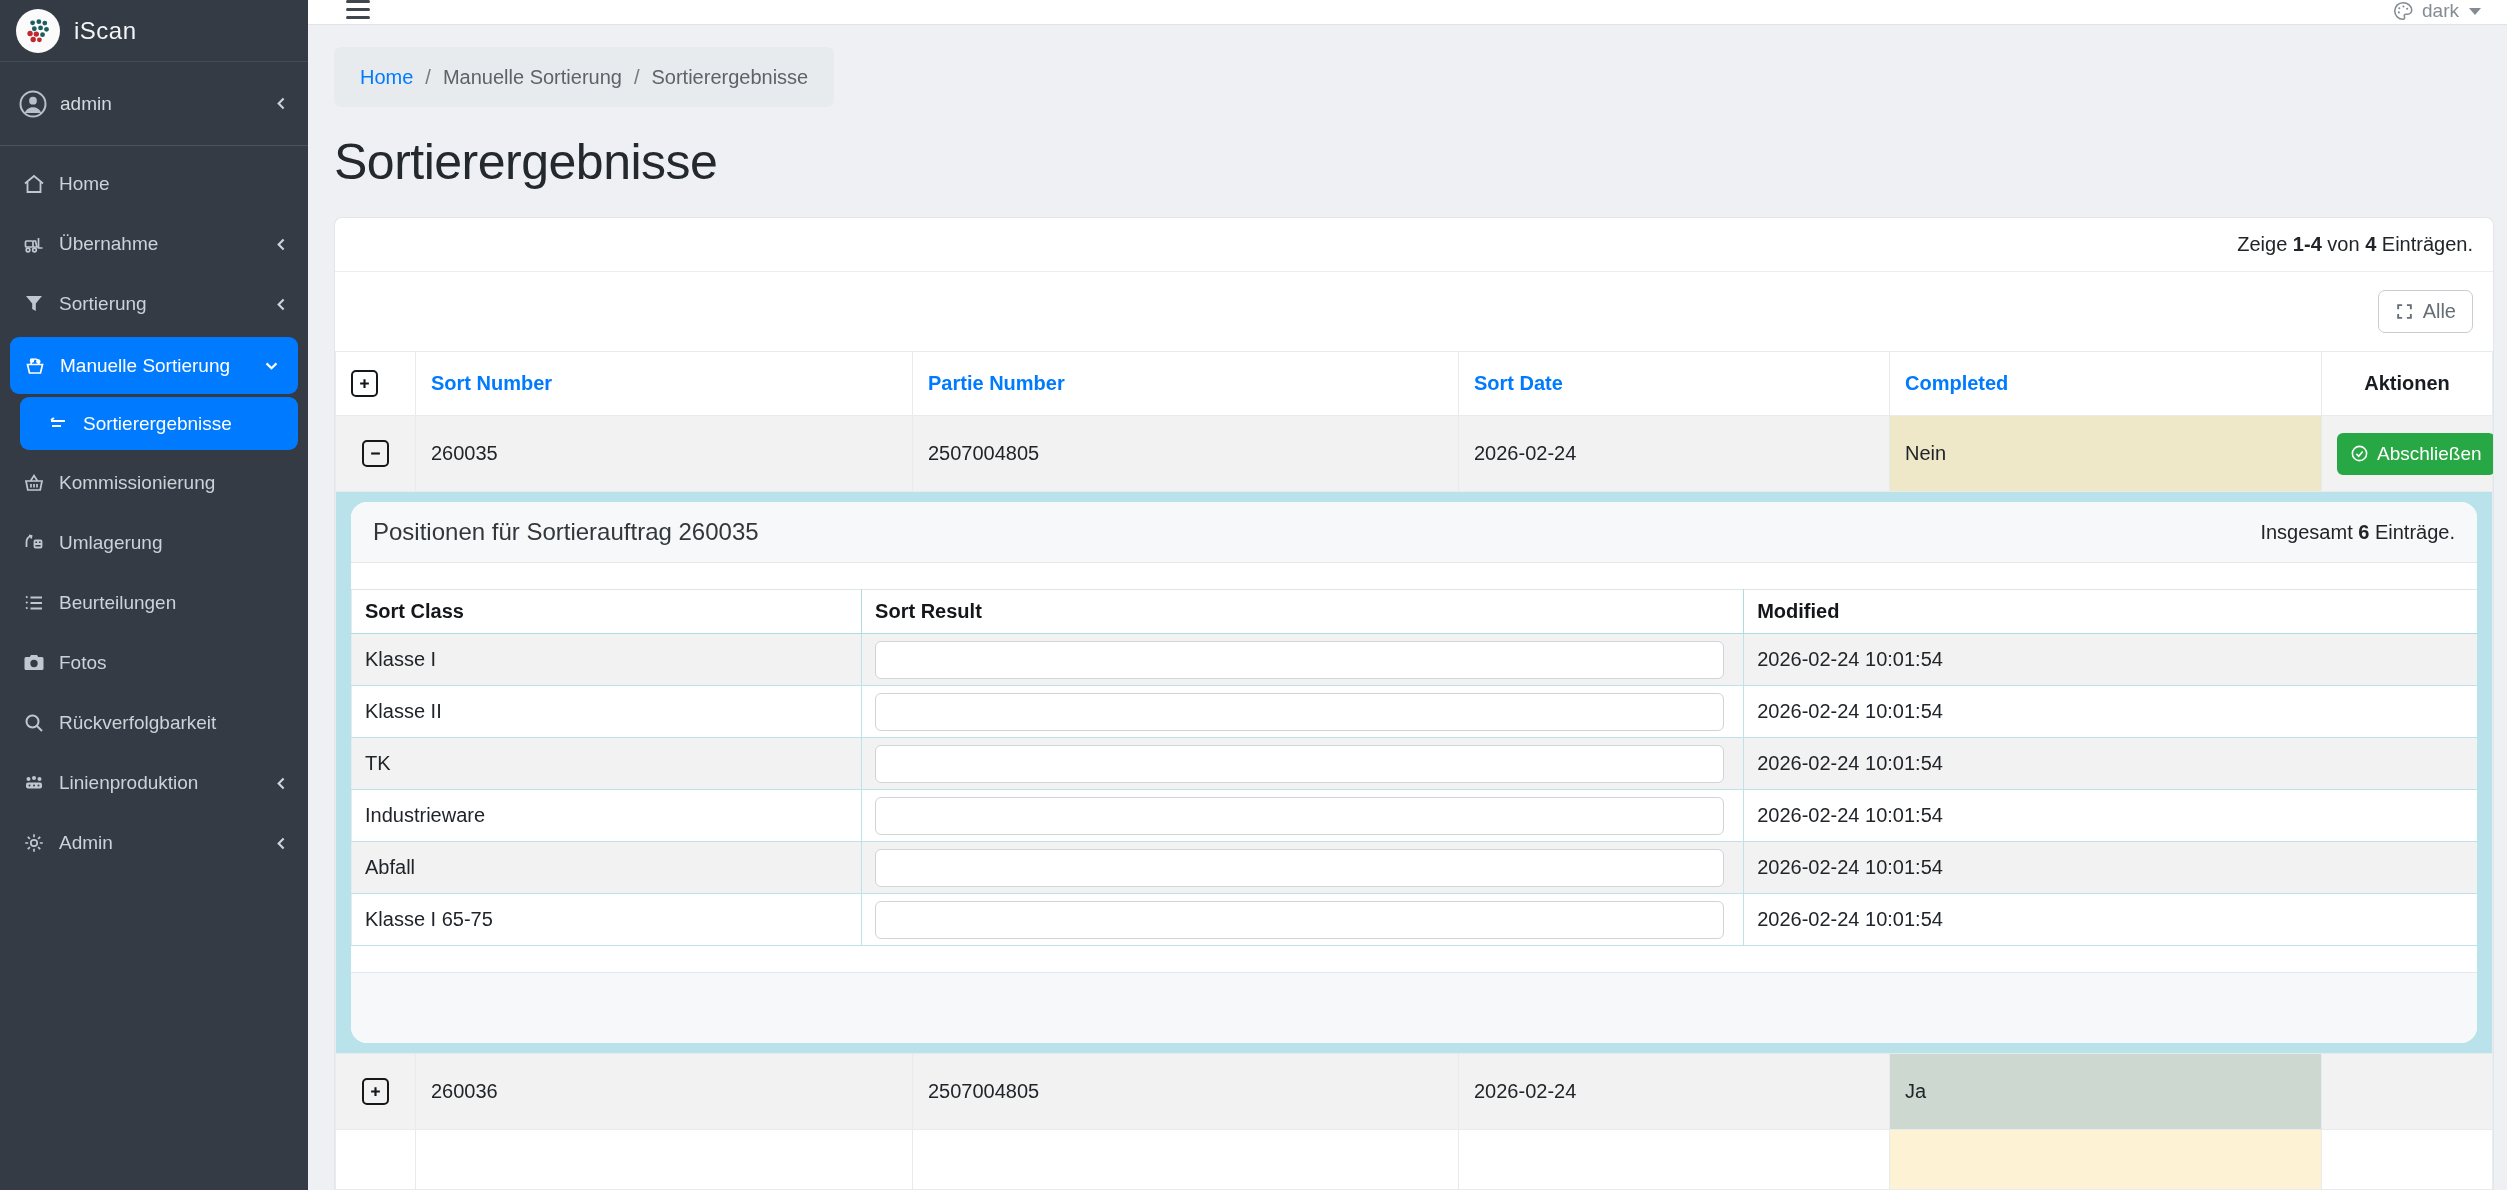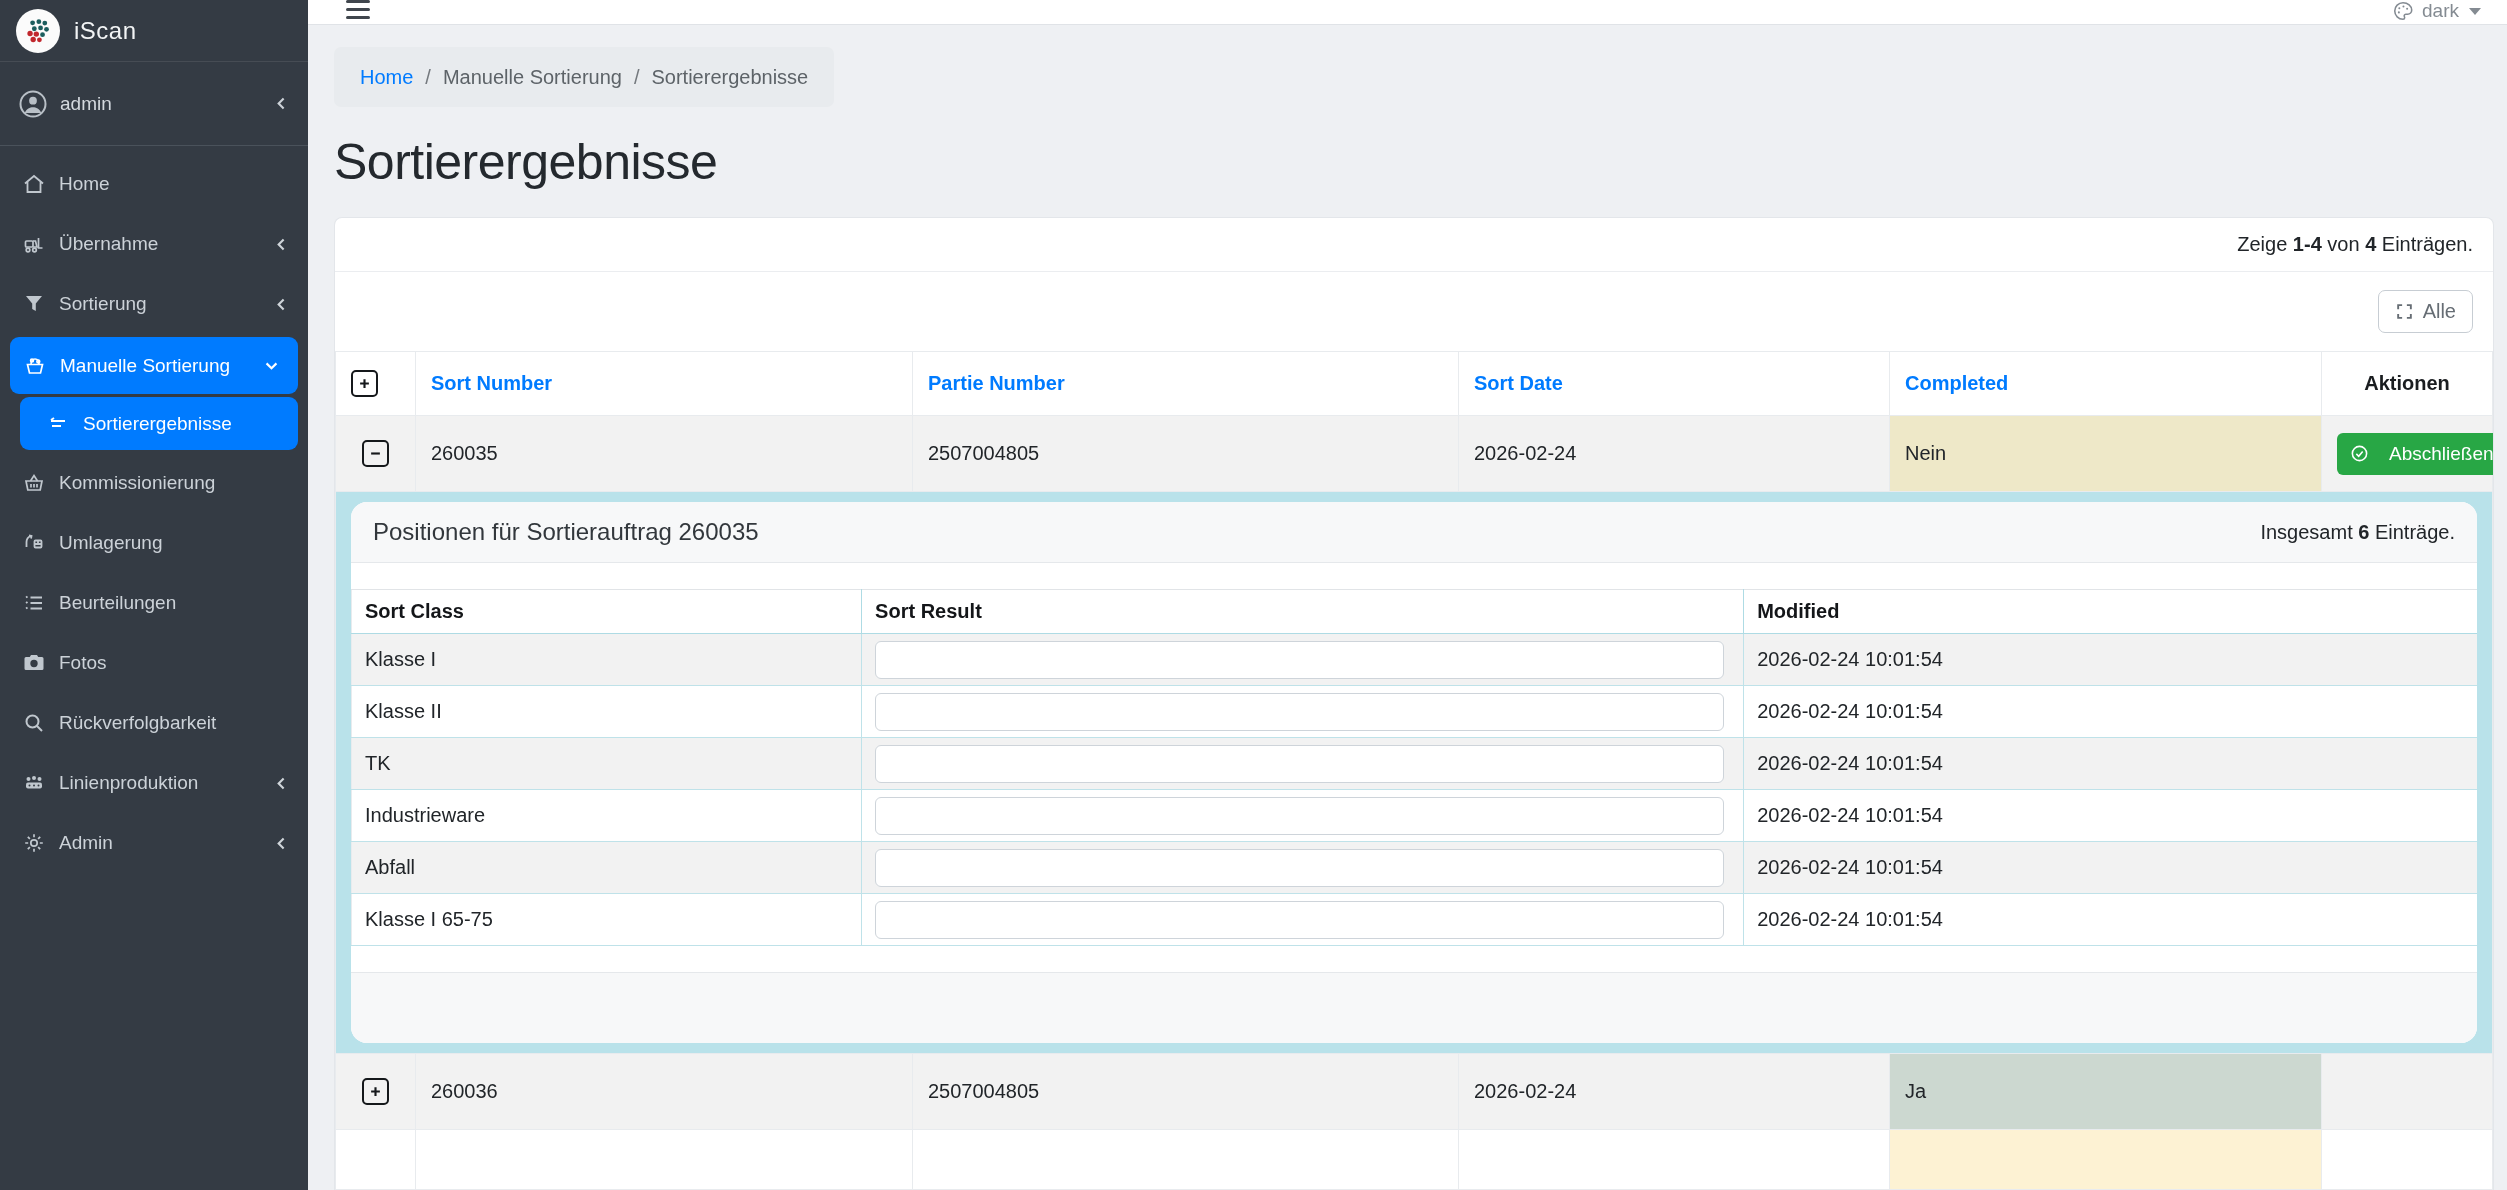--- a/index.html
+++ b/index.html
@@ -115,21 +115,21 @@
   td.completed-pending { background: #fdf2d3 !important; }
 
   .toggle-box {
     display: inline-flex; align-items: center; justify-content: center;
     width: 27px; height: 27px; border: 2.5px solid #15181b; border-radius: 5px;
     color: #15181b; cursor: pointer; background: transparent;
   }
   .toggle-box svg { width: 15px; height: 15px; }
 
   .btn-success {
-    display: inline-flex; align-items: center; gap: 20px;
+    display: inline-flex; align-items: center; gap: 8px;
     background: #28a745; color: #fff; border: none; border-radius: 6px;
     font-size: 19px; padding: 10px 13px; cursor: pointer; font-family: inherit;
   }
   .btn-success svg { width: 19px; height: 19px; }
   td.cell-actions { text-align: center; }
 
   
   td.detail-cell { padding: 16px 16px 36px 16px; background: #b9e2ea !important; height: auto; }
   .detail-card { background: #fff; border-radius: 16px; overflow: hidden; }
   .detail-header {

